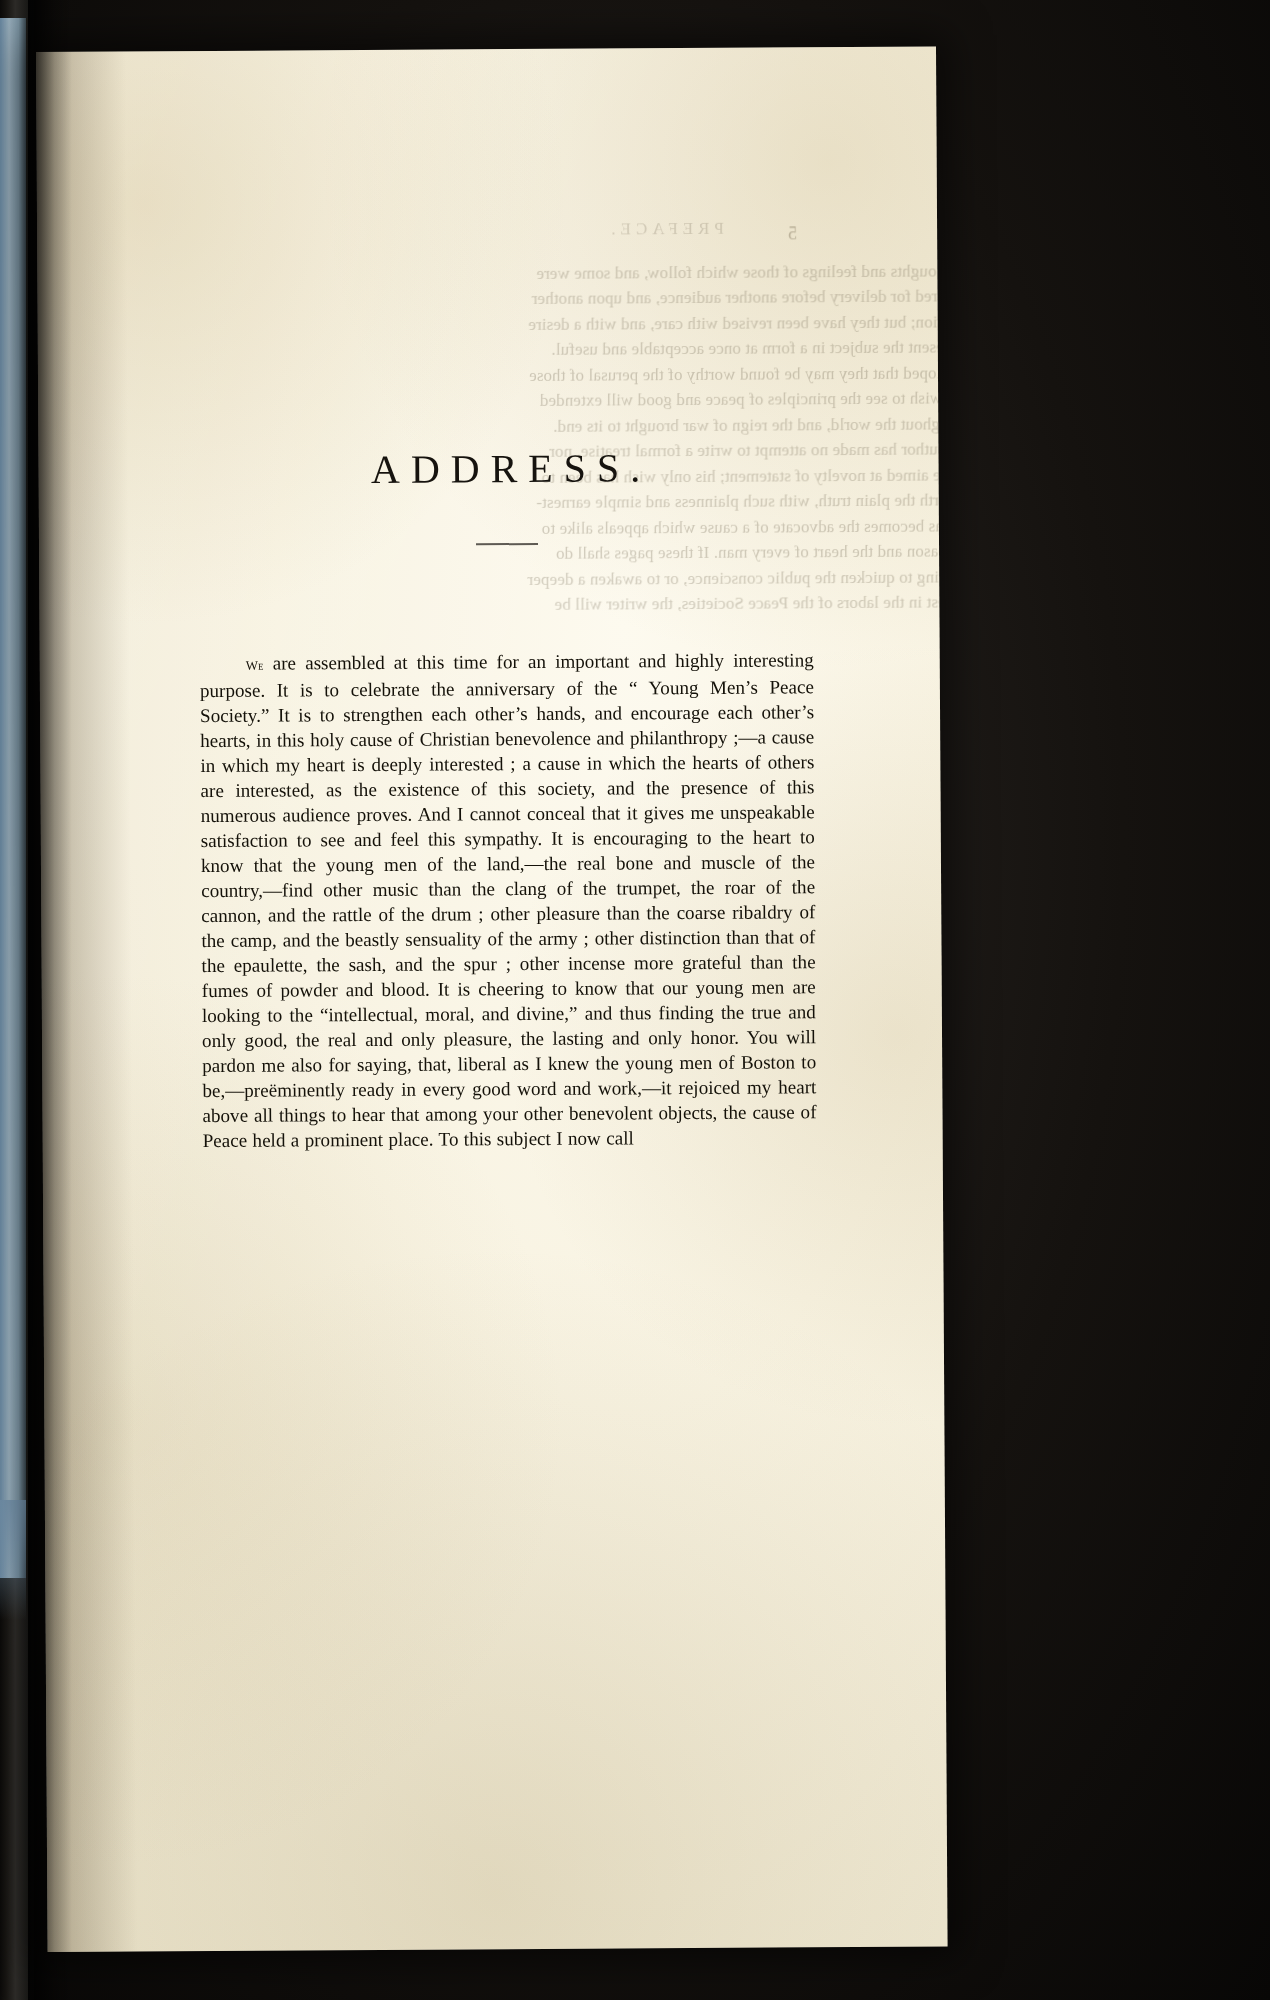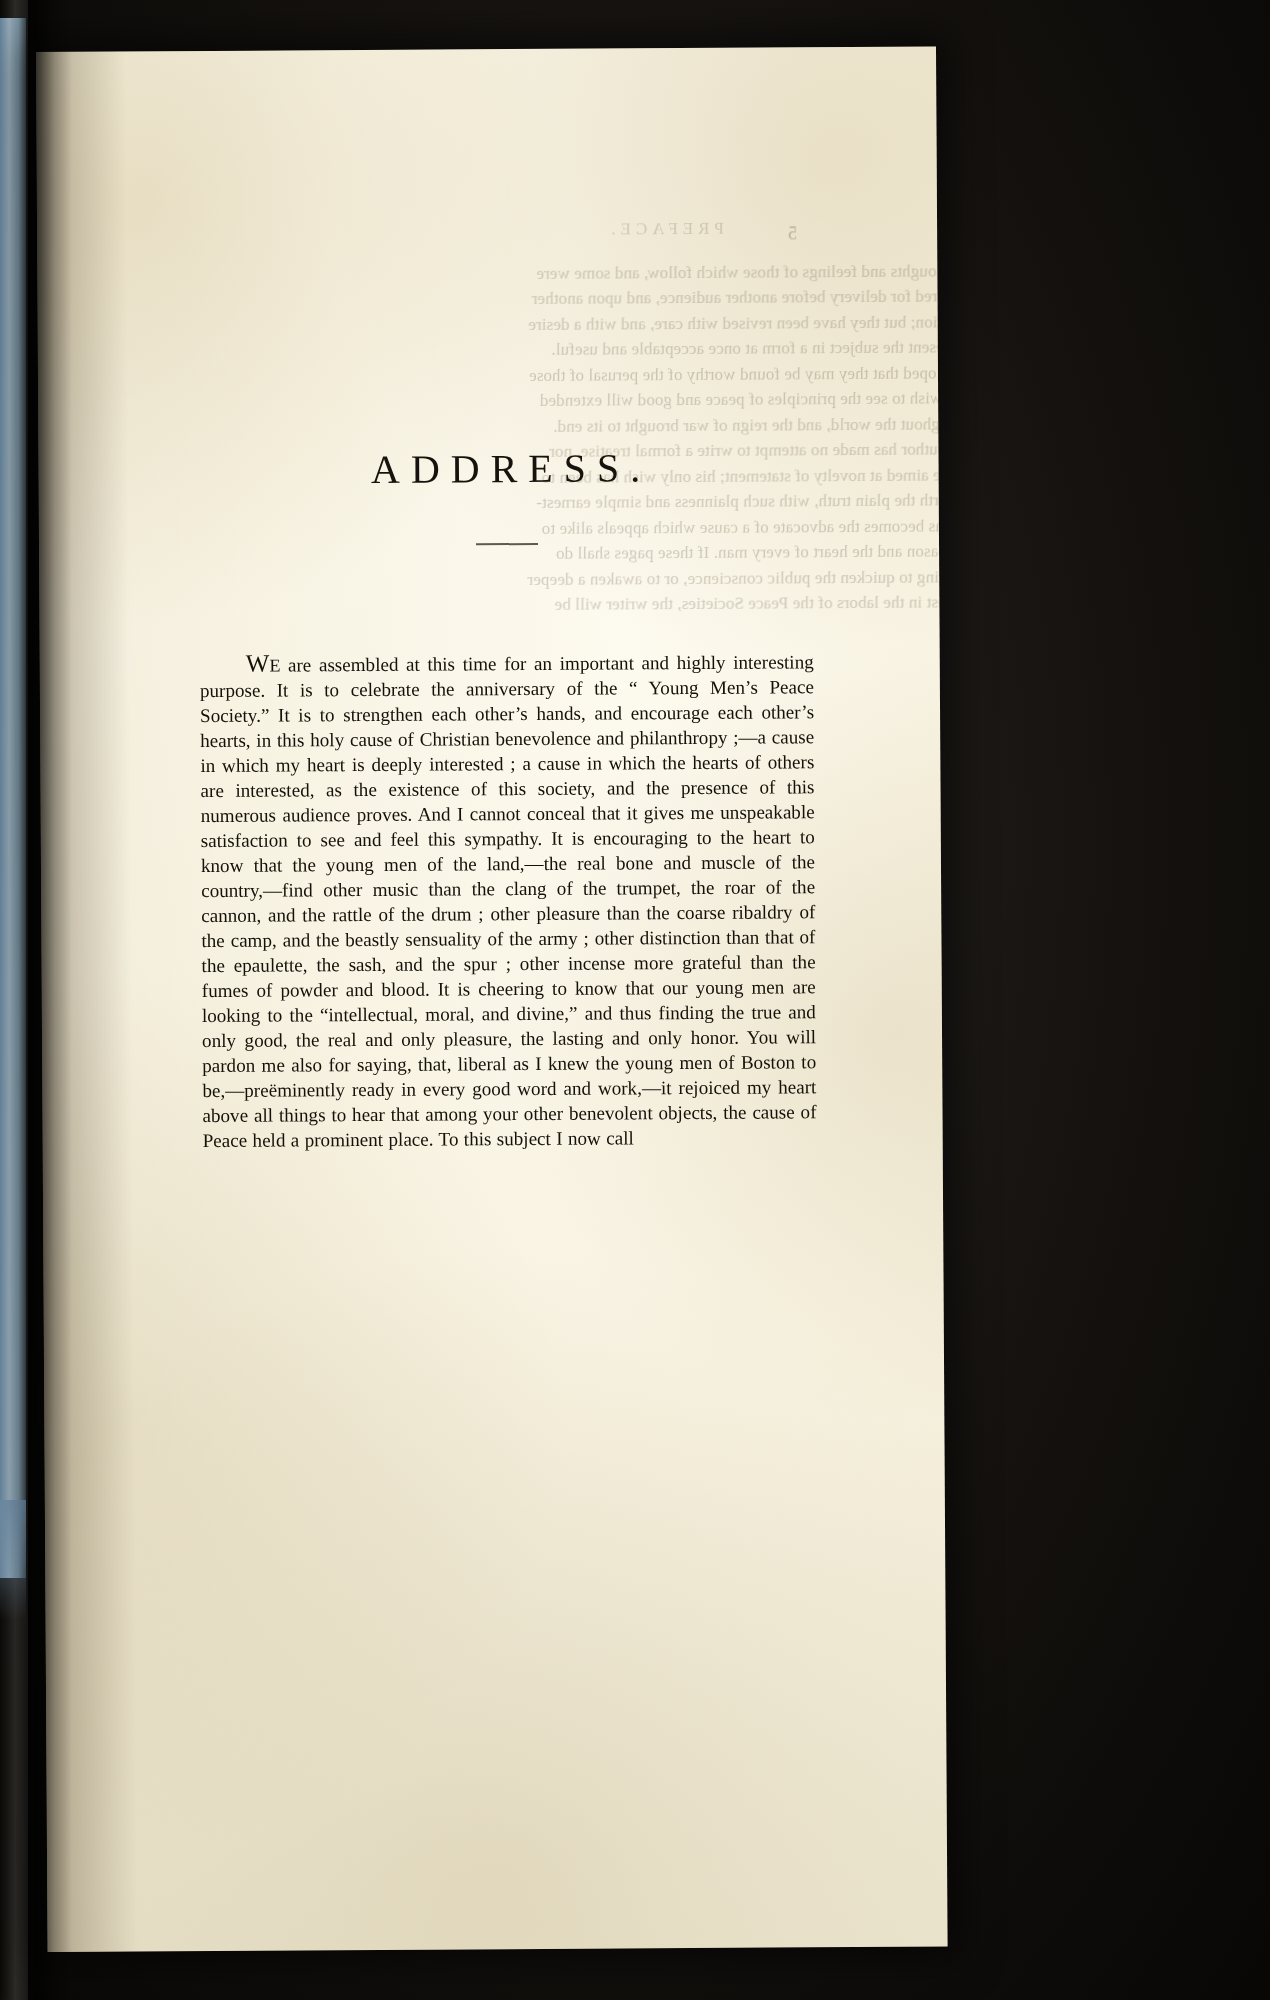--- a/index.html
+++ b/index.html
@@ -176,21 +176,21 @@
     width: 614px;
     font-size: 19.1px;
     line-height: 25.0px;
     text-align: justify;
     color: #141109;
     text-indent: 46px;
     word-spacing: 0.6px;
   }
   .body-text .dropcaps {
     font-variant: small-caps;
-    font-size: 25px;
+    font-size: 13px;
   }
 
   .blank-bottom {
     position: absolute;
     left: 0; right: 0;
     top: 1260px;
     height: 600px;
   }
 </style>
 </head>

